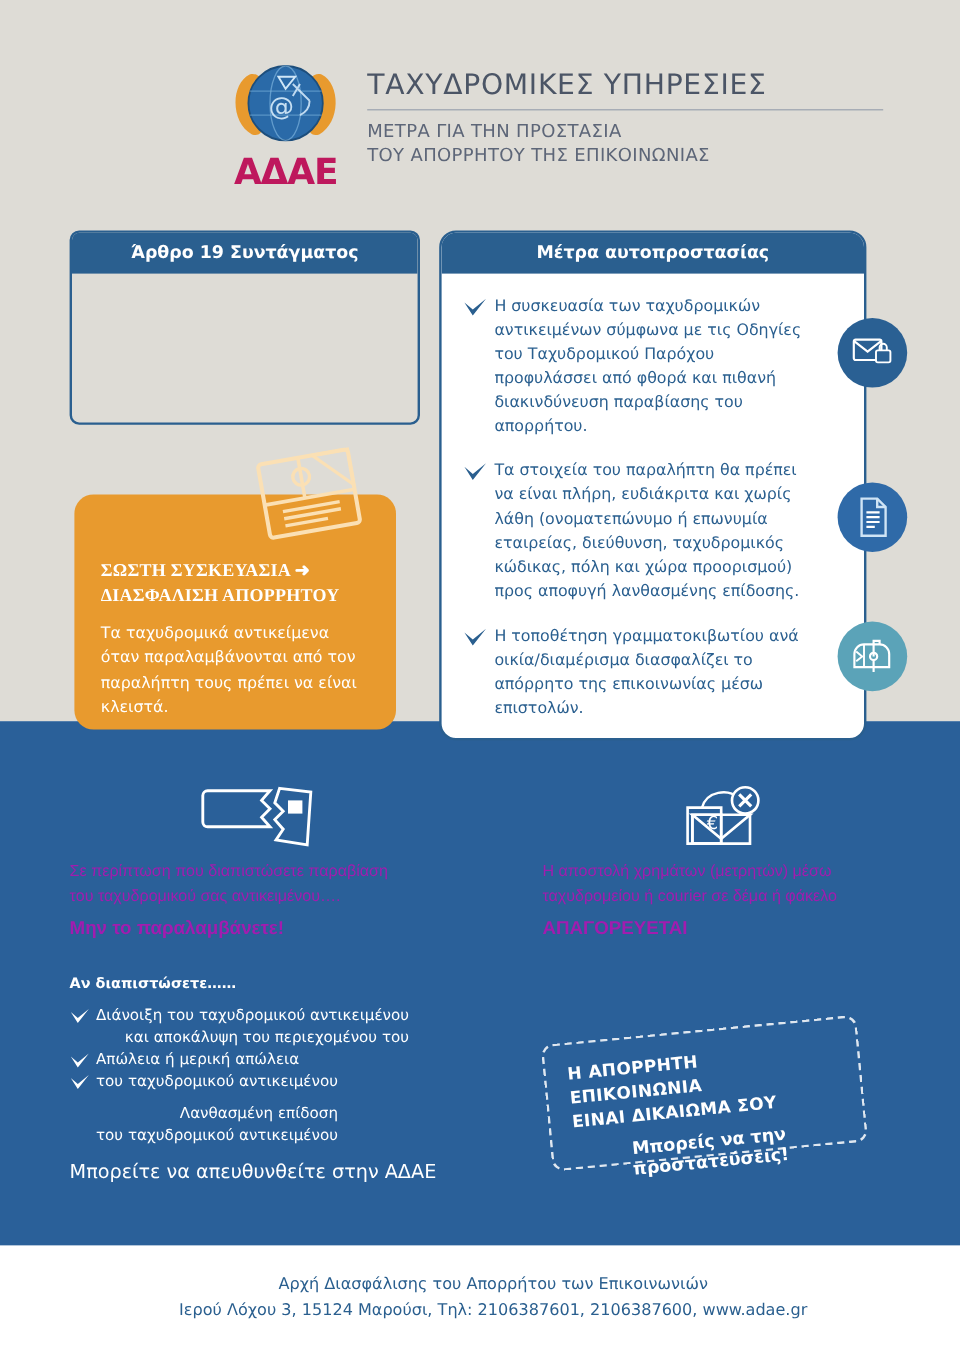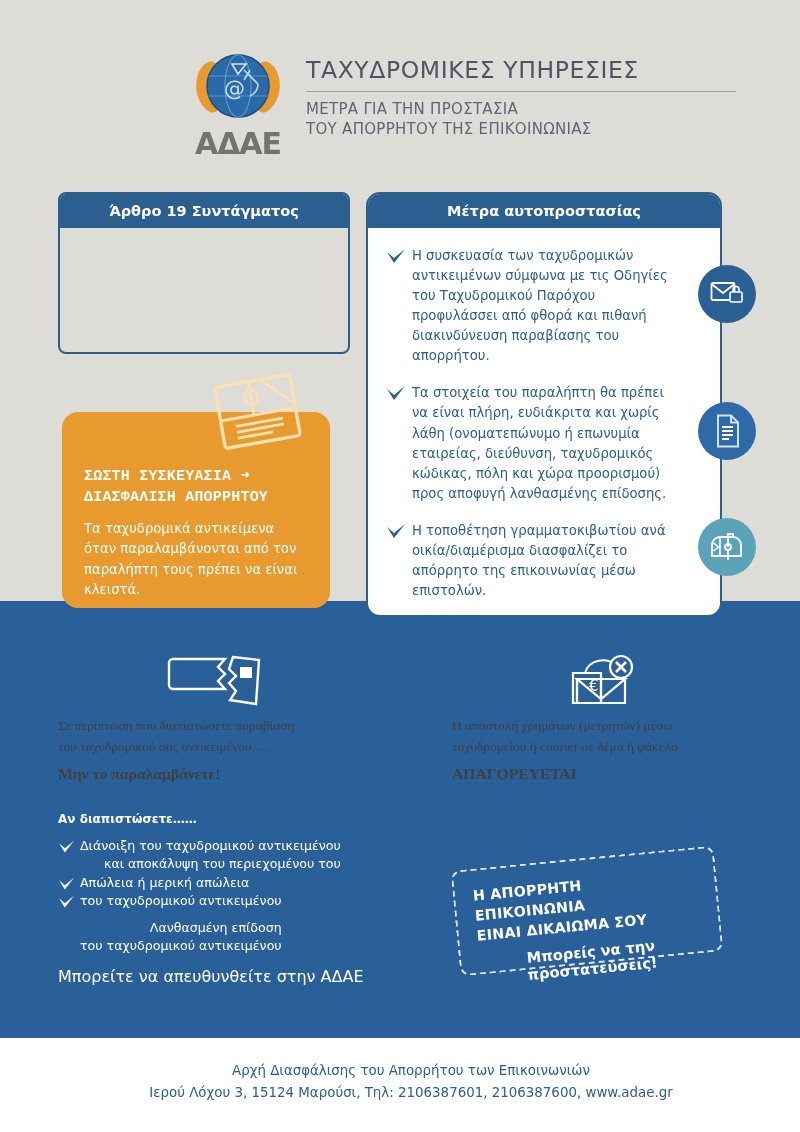--- a/index.html
+++ b/index.html
@@ -27,21 +27,21 @@
   }
 
   
   .header { position: absolute; left: 188px; top: 40px; width: 560px; height: 120px; }
   .logo-wrap { position: absolute; left: 0px; top: 0px; width: 100px; height: 118px; }
   .logo-globe { position: absolute; left: 0; top: 0; width: 100px; height: 90px; }
   .adae-word {
     position: absolute; left: 0px; top: 86px; width: 100px;
     text-align: center;
     font-family: "DejaVu Sans", sans-serif;
-    font-size: 30px; font-weight: bold; color: #737373;
+    font-size: 30px; font-weight: bold; color: #be185d;
     letter-spacing: -1px;
   }
   .title-block { position: absolute; left: 118px; top: 16px; width: 430px; }
   .title-main {
     font-size: 23.5px; font-weight: normal; letter-spacing: 0.6px;
     color: #4b5566;
     font-family: "DejaVu Sans", sans-serif;
   }
   .title-rule { height: 1px; background: #9aa2ae; margin: 7px 0 7px 0; width: 100%; }
   .title-sub {
@@ -101,34 +101,34 @@
 
   
   .card-orange {
     position: absolute; left: 62px; top: 412px; width: 268px; height: 196px;
     background: #e89a2e; border-radius: 16px;
   }
   .card-orange-inner { padding: 54px 22px 0 22px; }
   .card-orange h3 {
     color: #ffffff; font-size: 15px; font-weight: bold; line-height: 1.42;
     letter-spacing: 0.2px;
-    font-family: Liberation Mono, monospace;
+    font-family: Liberation Serif, serif;
   }
   .card-orange p {
     color: #ffffff; font-size: 13.2px; line-height: 1.56; margin-top: 10px;
     font-family: "DejaVu Sans", sans-serif;
   }
   .parcel-icon { position: absolute; left: 152px; top: -38px; transform: rotate(-10deg); }
 
   
   .col-left  { position: absolute; left: 58px;  top: 648px; width: 318px; }
   .col-right { position: absolute; left: 452px; top: 648px; width: 300px; }
   .col-icon { height: 68px; display: flex; align-items: center; justify-content: center; }
-  .col-body { color: #404040; font-size: 13.4px; line-height: 1.56;
-              font-family: Liberation Serif, serif; }
+  .col-body { color: #a21caf; font-size: 13.4px; line-height: 1.56;
+              font-family: Liberation Sans, sans-serif; }
   .col-body .strong { font-weight: bold; font-size: 15.6px; display: block; margin-top: 4px; }
 
   
   .findings { position: absolute; left: 58px; top: 812px; width: 340px; color: #ffffff; }
   .findings h4 {
     font-size: 12px; font-weight: bold; margin-bottom: 11px;
     font-family: "DejaVu Sans", sans-serif;
   }
   .finding-row { display: flex; align-items: flex-start; text-align: right; }
   .finding-check { width: 22px; flex: 0 0 22px; padding-top: 3px; }

